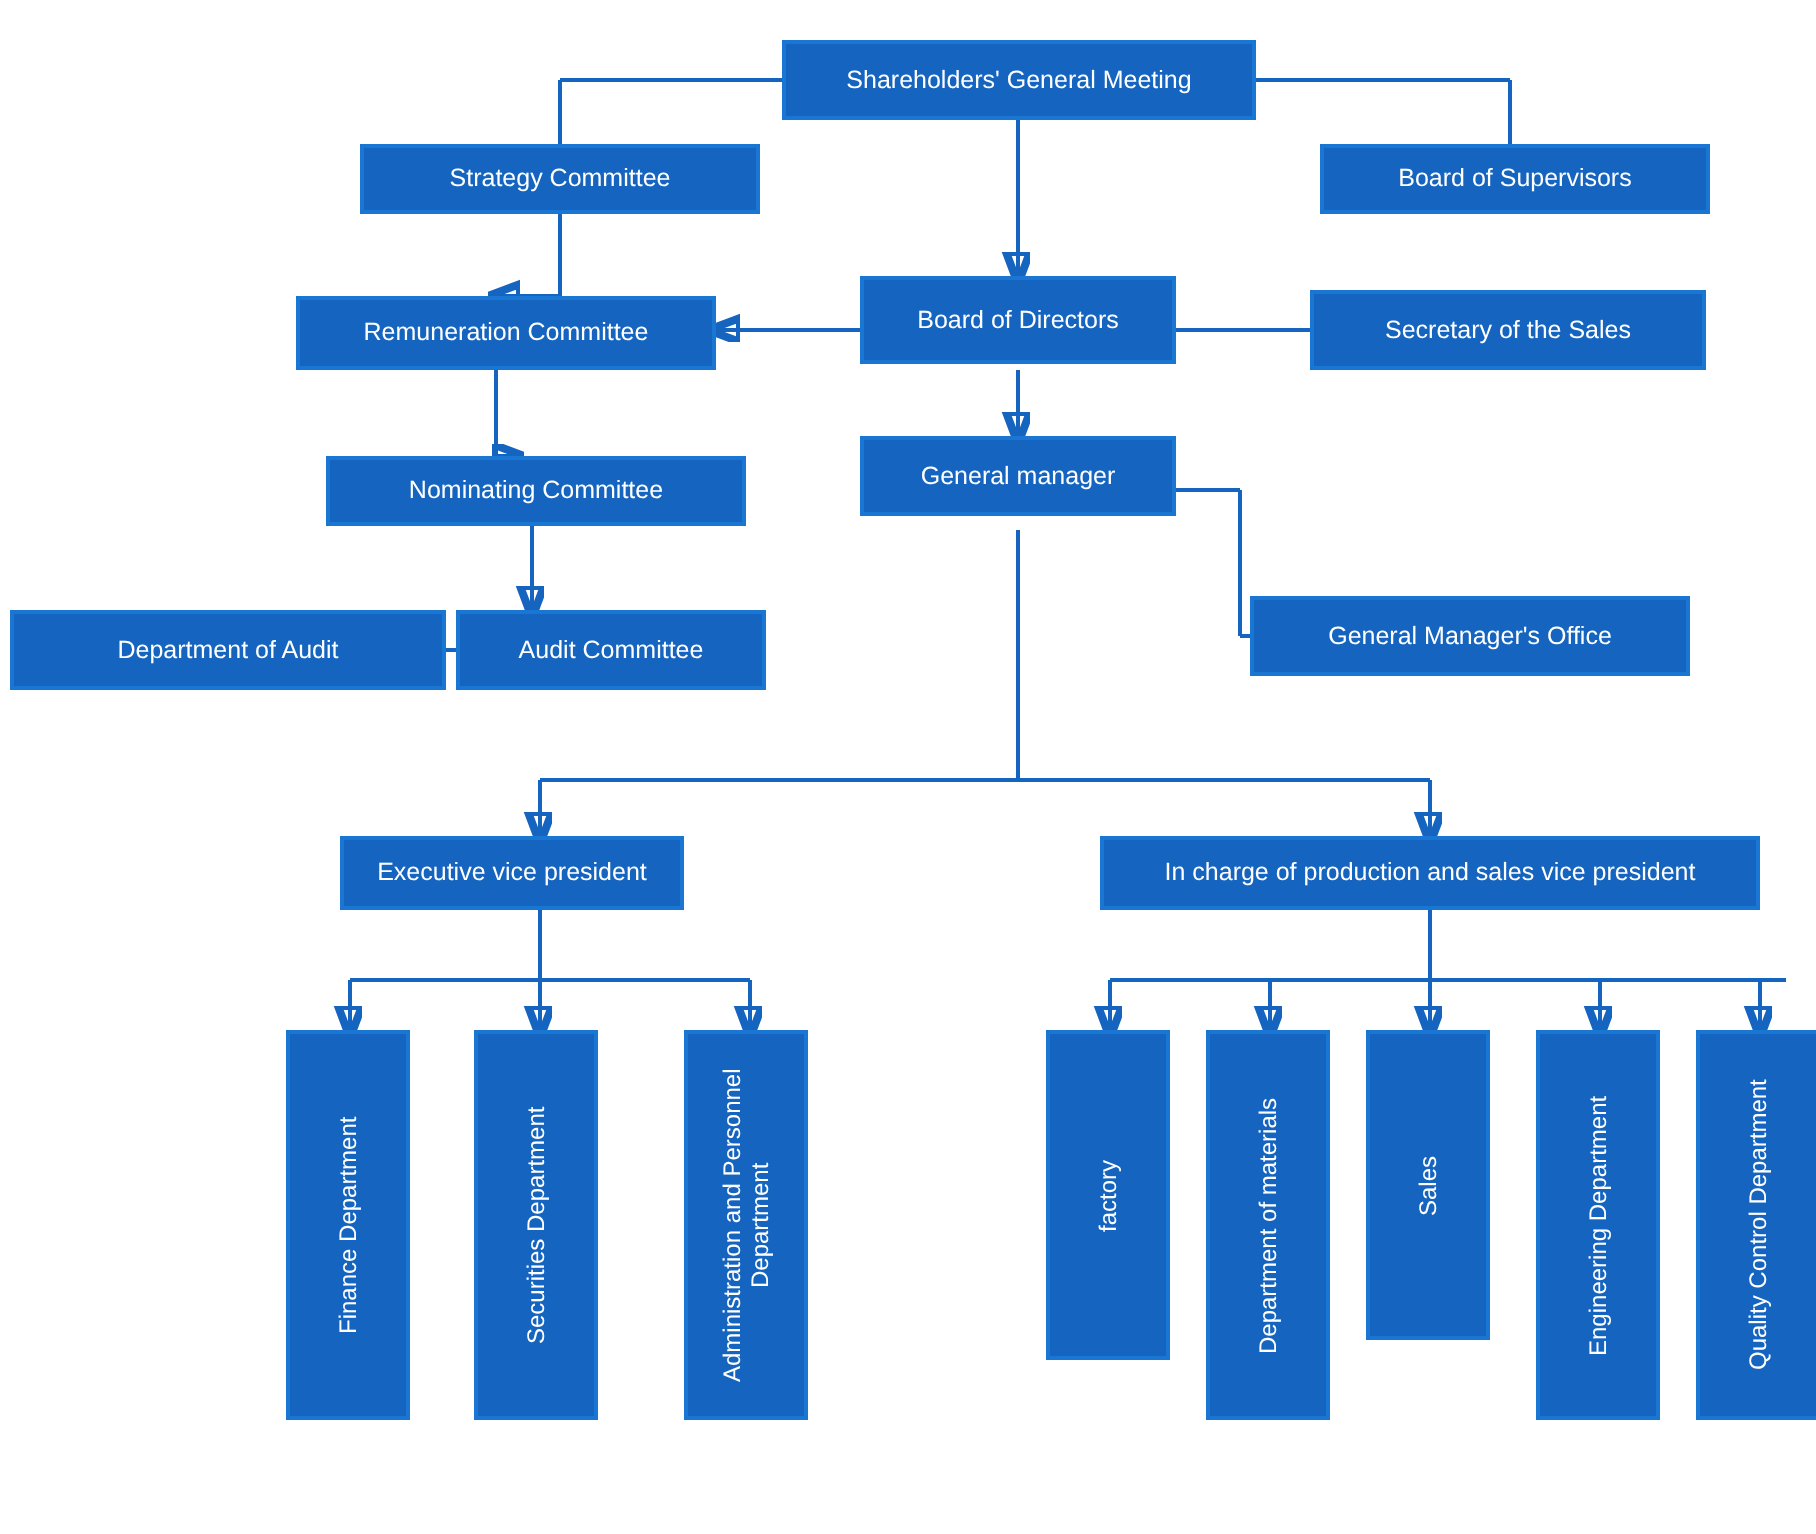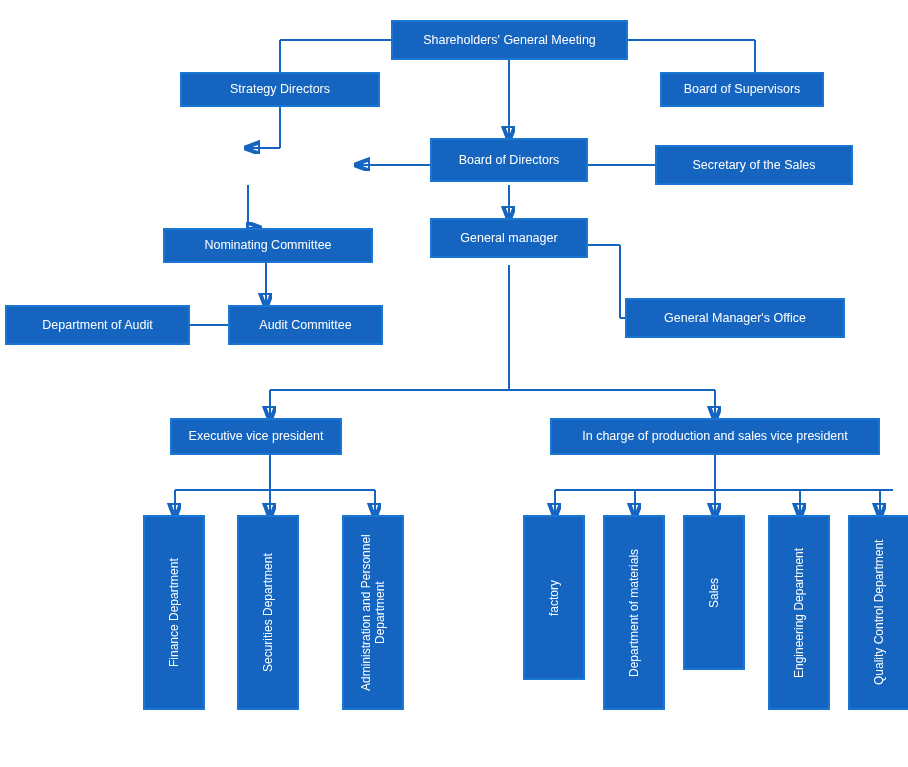--- a/index.html
+++ b/index.html
@@ -130,45 +130,48 @@
     <line x1="715" y1="490" x2="715" y2="515" marker-end="url(#arrow)"></line>
     <line x1="800" y1="490" x2="800" y2="515" marker-end="url(#arrow)"></line>
     <line x1="880" y1="490" x2="880" y2="515" marker-end="url(#arrow)"></line>
   </svg>
 
   <div class="node" style="left:391px; top:20px; width:237px; height:40px;">
     <span>Shareholders' General Meeting</span>
   </div>
 
   <div class="node" style="left:180px; top:72px; width:200px; height:35px;">
-    <span>Strategy Directors</span>
-  </div>
-
-  <div class="node" style="left:660px; top:72px; width:164px; height:35px;">
+    <span>Strategy Committee</span>
+  </div>
+
+  <div class="node" style="left:660px; top:72px; width:195px; height:35px;">
     <span>Board of Supervisors</span>
   </div>
 
+  <div class="node" style="left:148px; top:148px; width:210px; height:37px;">
+    <span>Remuneration Committee</span>
+  </div>
 
   <div class="node" style="left:430px; top:138px; width:158px; height:44px;">
     <span>Board of Directors</span>
   </div>
 
   <div class="node" style="left:655px; top:145px; width:198px; height:40px;">
     <span>Secretary of the Sales</span>
   </div>
 
   <div class="node" style="left:163px; top:228px; width:210px; height:35px;">
     <span>Nominating Committee</span>
   </div>
 
   <div class="node" style="left:430px; top:218px; width:158px; height:40px;">
     <span>General manager</span>
   </div>
 
-  <div class="node" style="left:5px; top:305px; width:185px; height:40px;">
+  <div class="node" style="left:5px; top:305px; width:218px; height:40px;">
     <span>Department of Audit</span>
   </div>
 
   <div class="node" style="left:228px; top:305px; width:155px; height:40px;">
     <span>Audit Committee</span>
   </div>
 
   <div class="node" style="left:625px; top:298px; width:220px; height:40px;">
     <span>General Manager's Office</span>
   </div>

